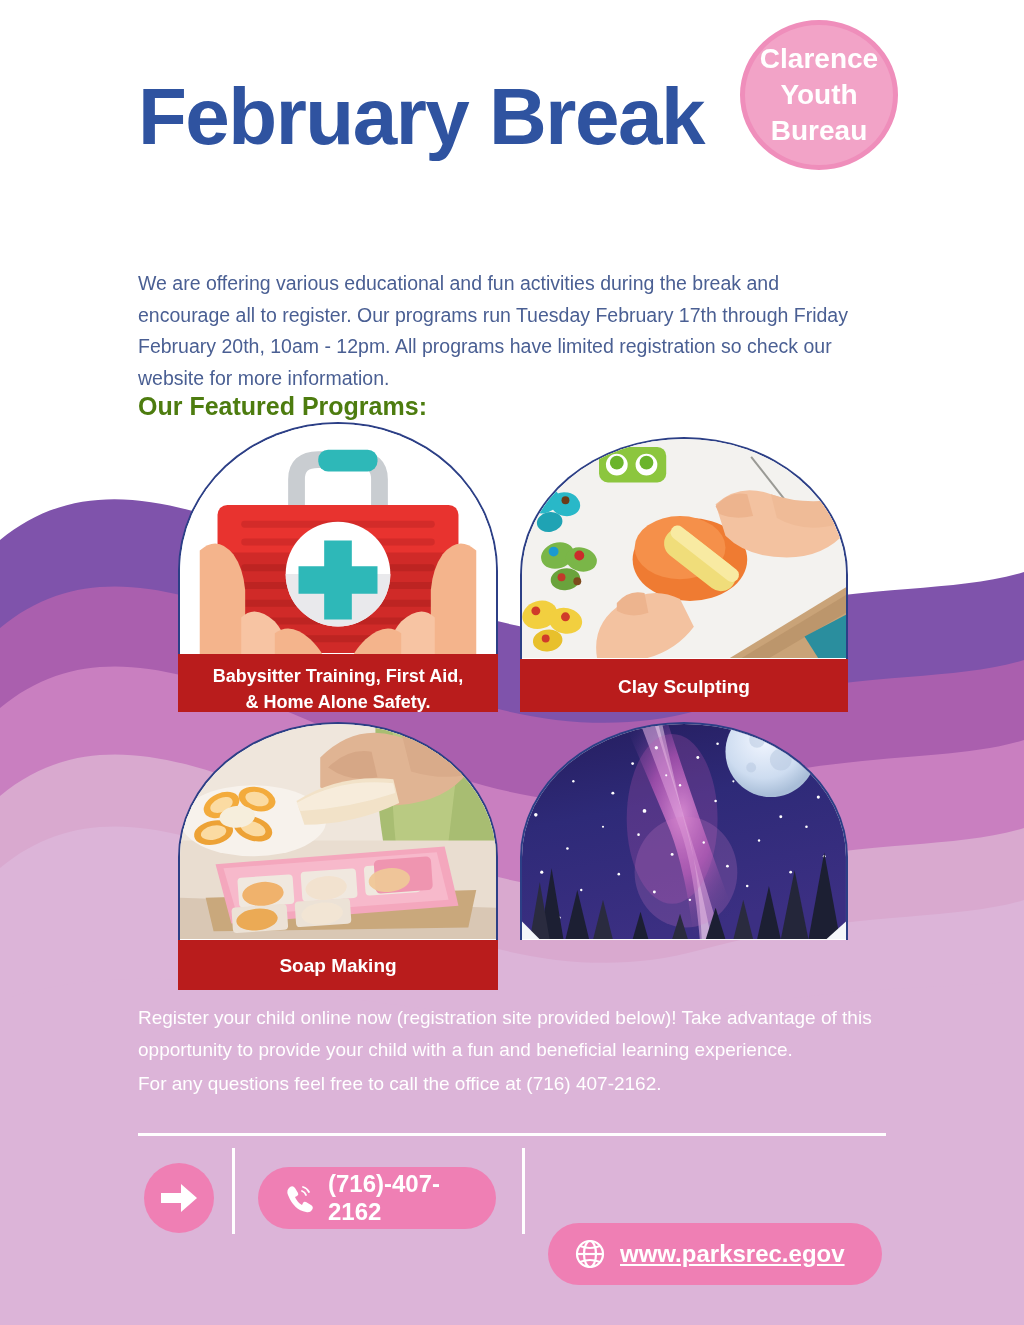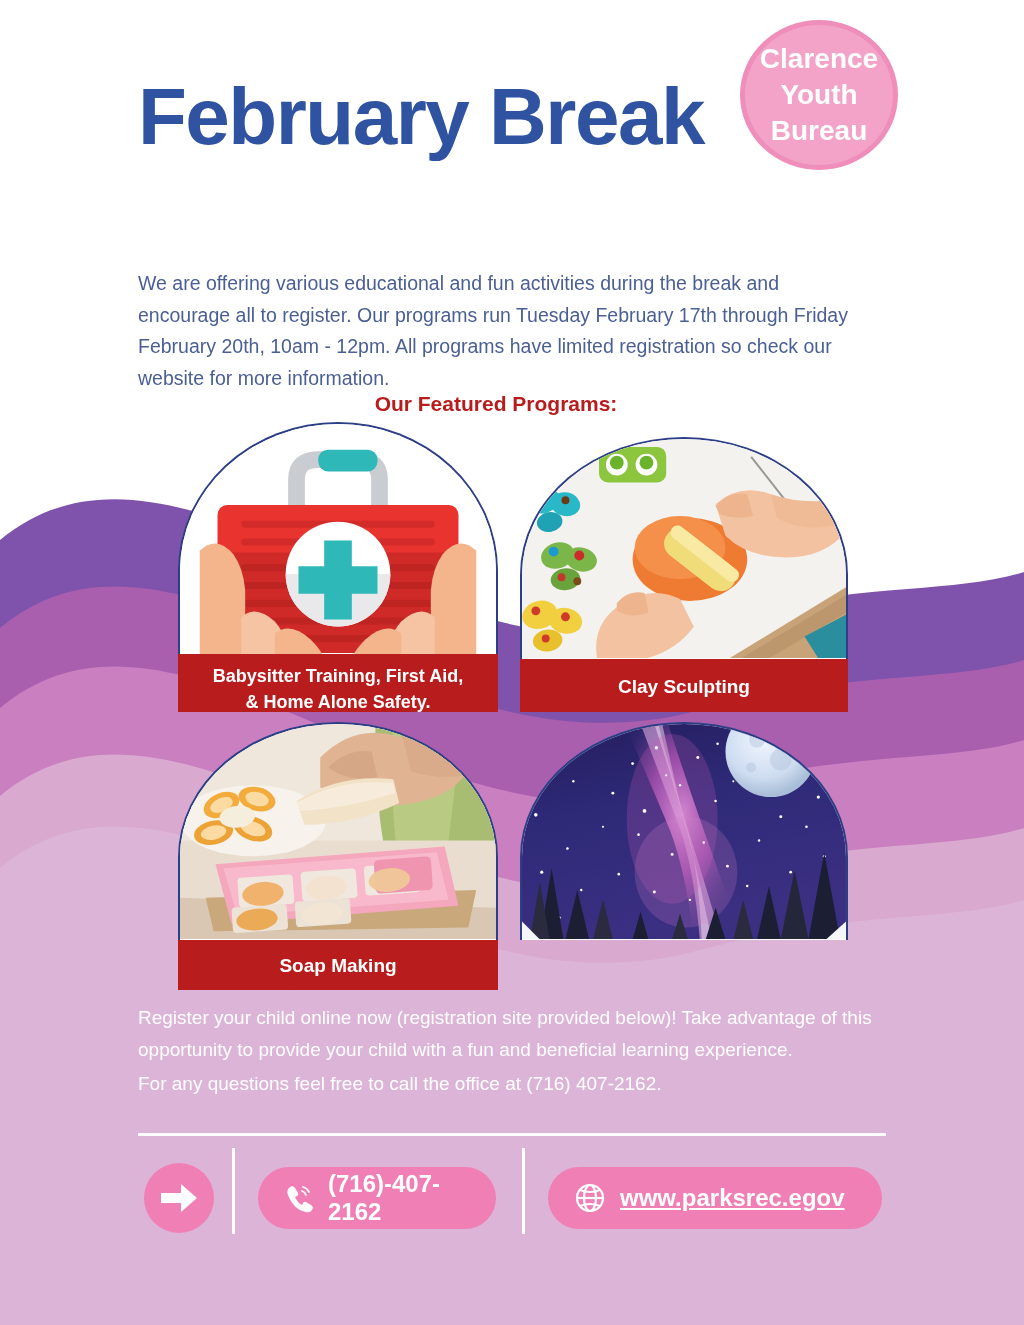--- a/index.html
+++ b/index.html
@@ -69,24 +69,23 @@
     font-size: 19.5px;
     line-height: 1.62;
     color: #4a5f93;
     z-index: 5;
   }
   #featured {
     position: absolute;
     left: 138px;
     top: 392px;
     width: 716px;
-    text-align: center;
-    font-size: 21px;
+    font-size: 25px;
     font-weight: 700;
-    color: #b91c1c;
+    color: #4d7c0f;
     z-index: 5;
   }
   
   .card {
     position: absolute;
     z-index: 6;
   }
   .card-arch {
     position: relative;
     width: 100%;
@@ -180,21 +179,21 @@
     gap: 14px;
     padding: 0 26px;
     height: 62px;
     color: #ffffff;
     font-size: 24px;
     font-weight: 700;
     z-index: 7;
     cursor: pointer;
   }
   #phone-pill { left: 258px; top: 1167px; width: 238px; justify-content: center; }
-  #web-pill { left: 548px; top: 1167px; width: 334px; }
+  #web-pill { left: 548px; top: 1223px; width: 334px; }
   #web-pill .web-text { text-decoration: underline; font-size: 24px; }
   .pill-icon { flex: 0 0 auto; display: flex; align-items: center; }
 </style>
 </head>
 <body>
 
 <div id="page">
 
   <svg id="bg-waves" viewBox="0 0 1024 1325" preserveAspectRatio="none">
     <rect x="0" y="0" width="1024" height="1325" fill="#ffffff"></rect>

